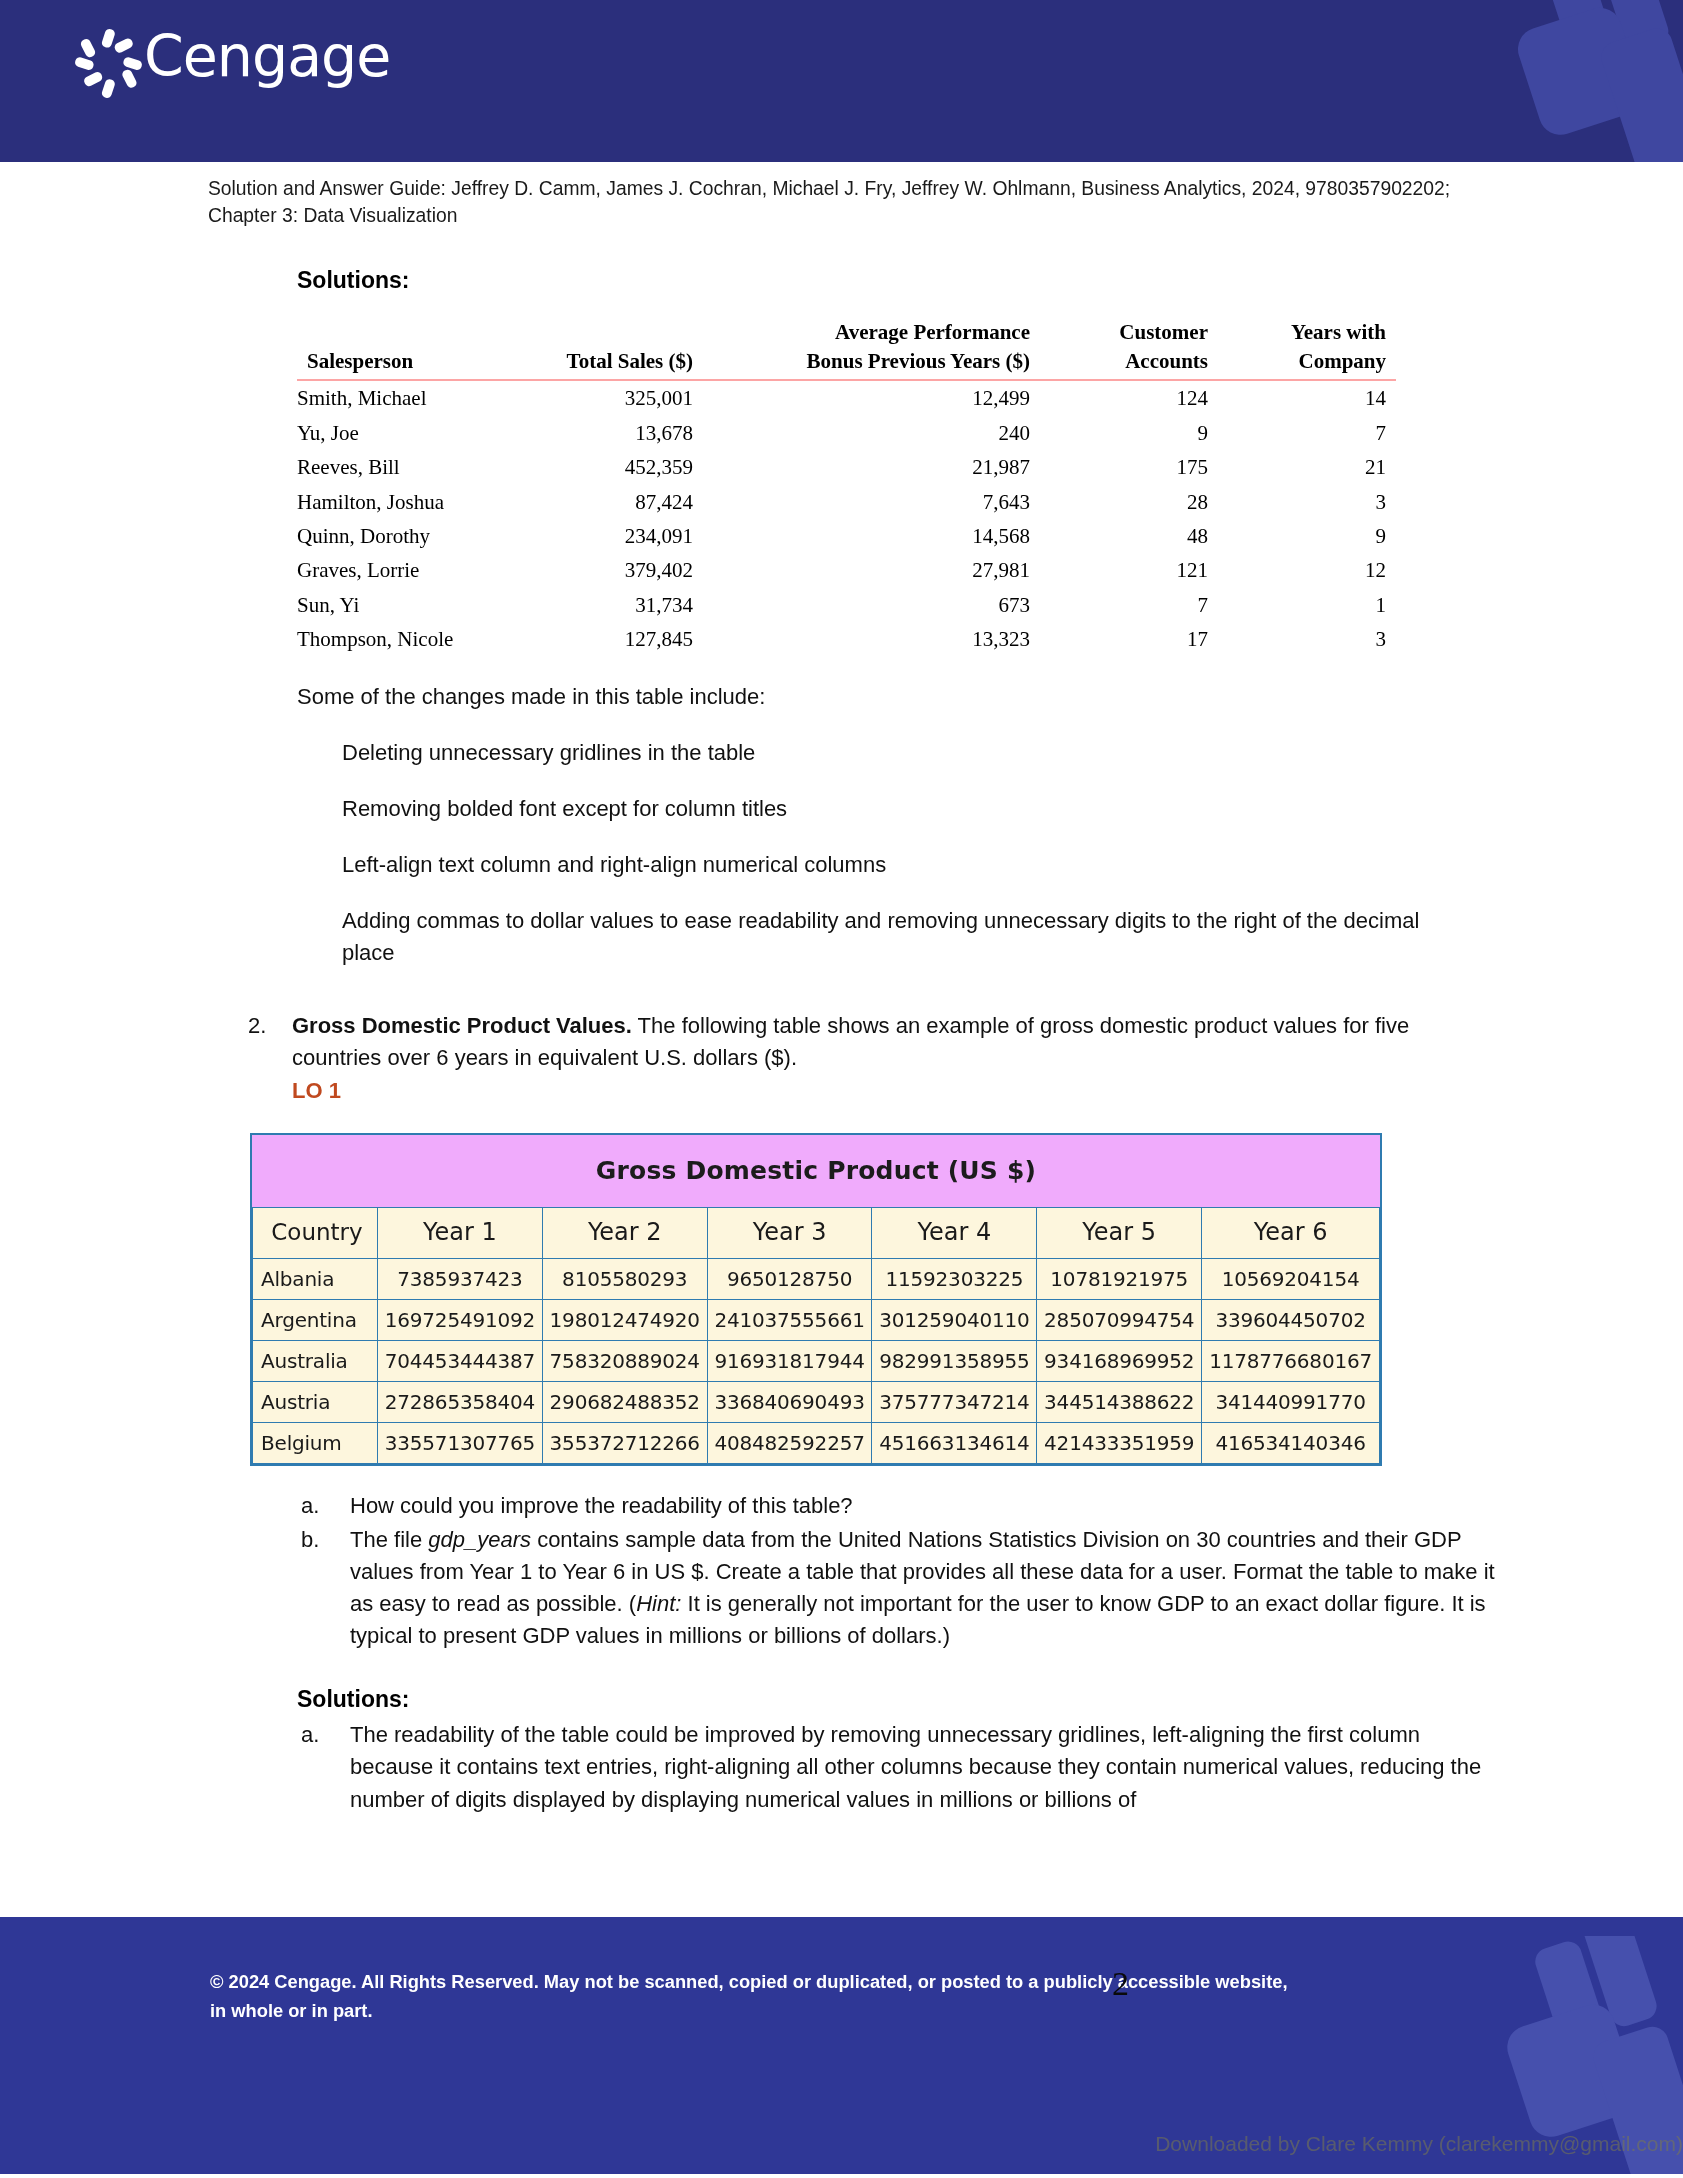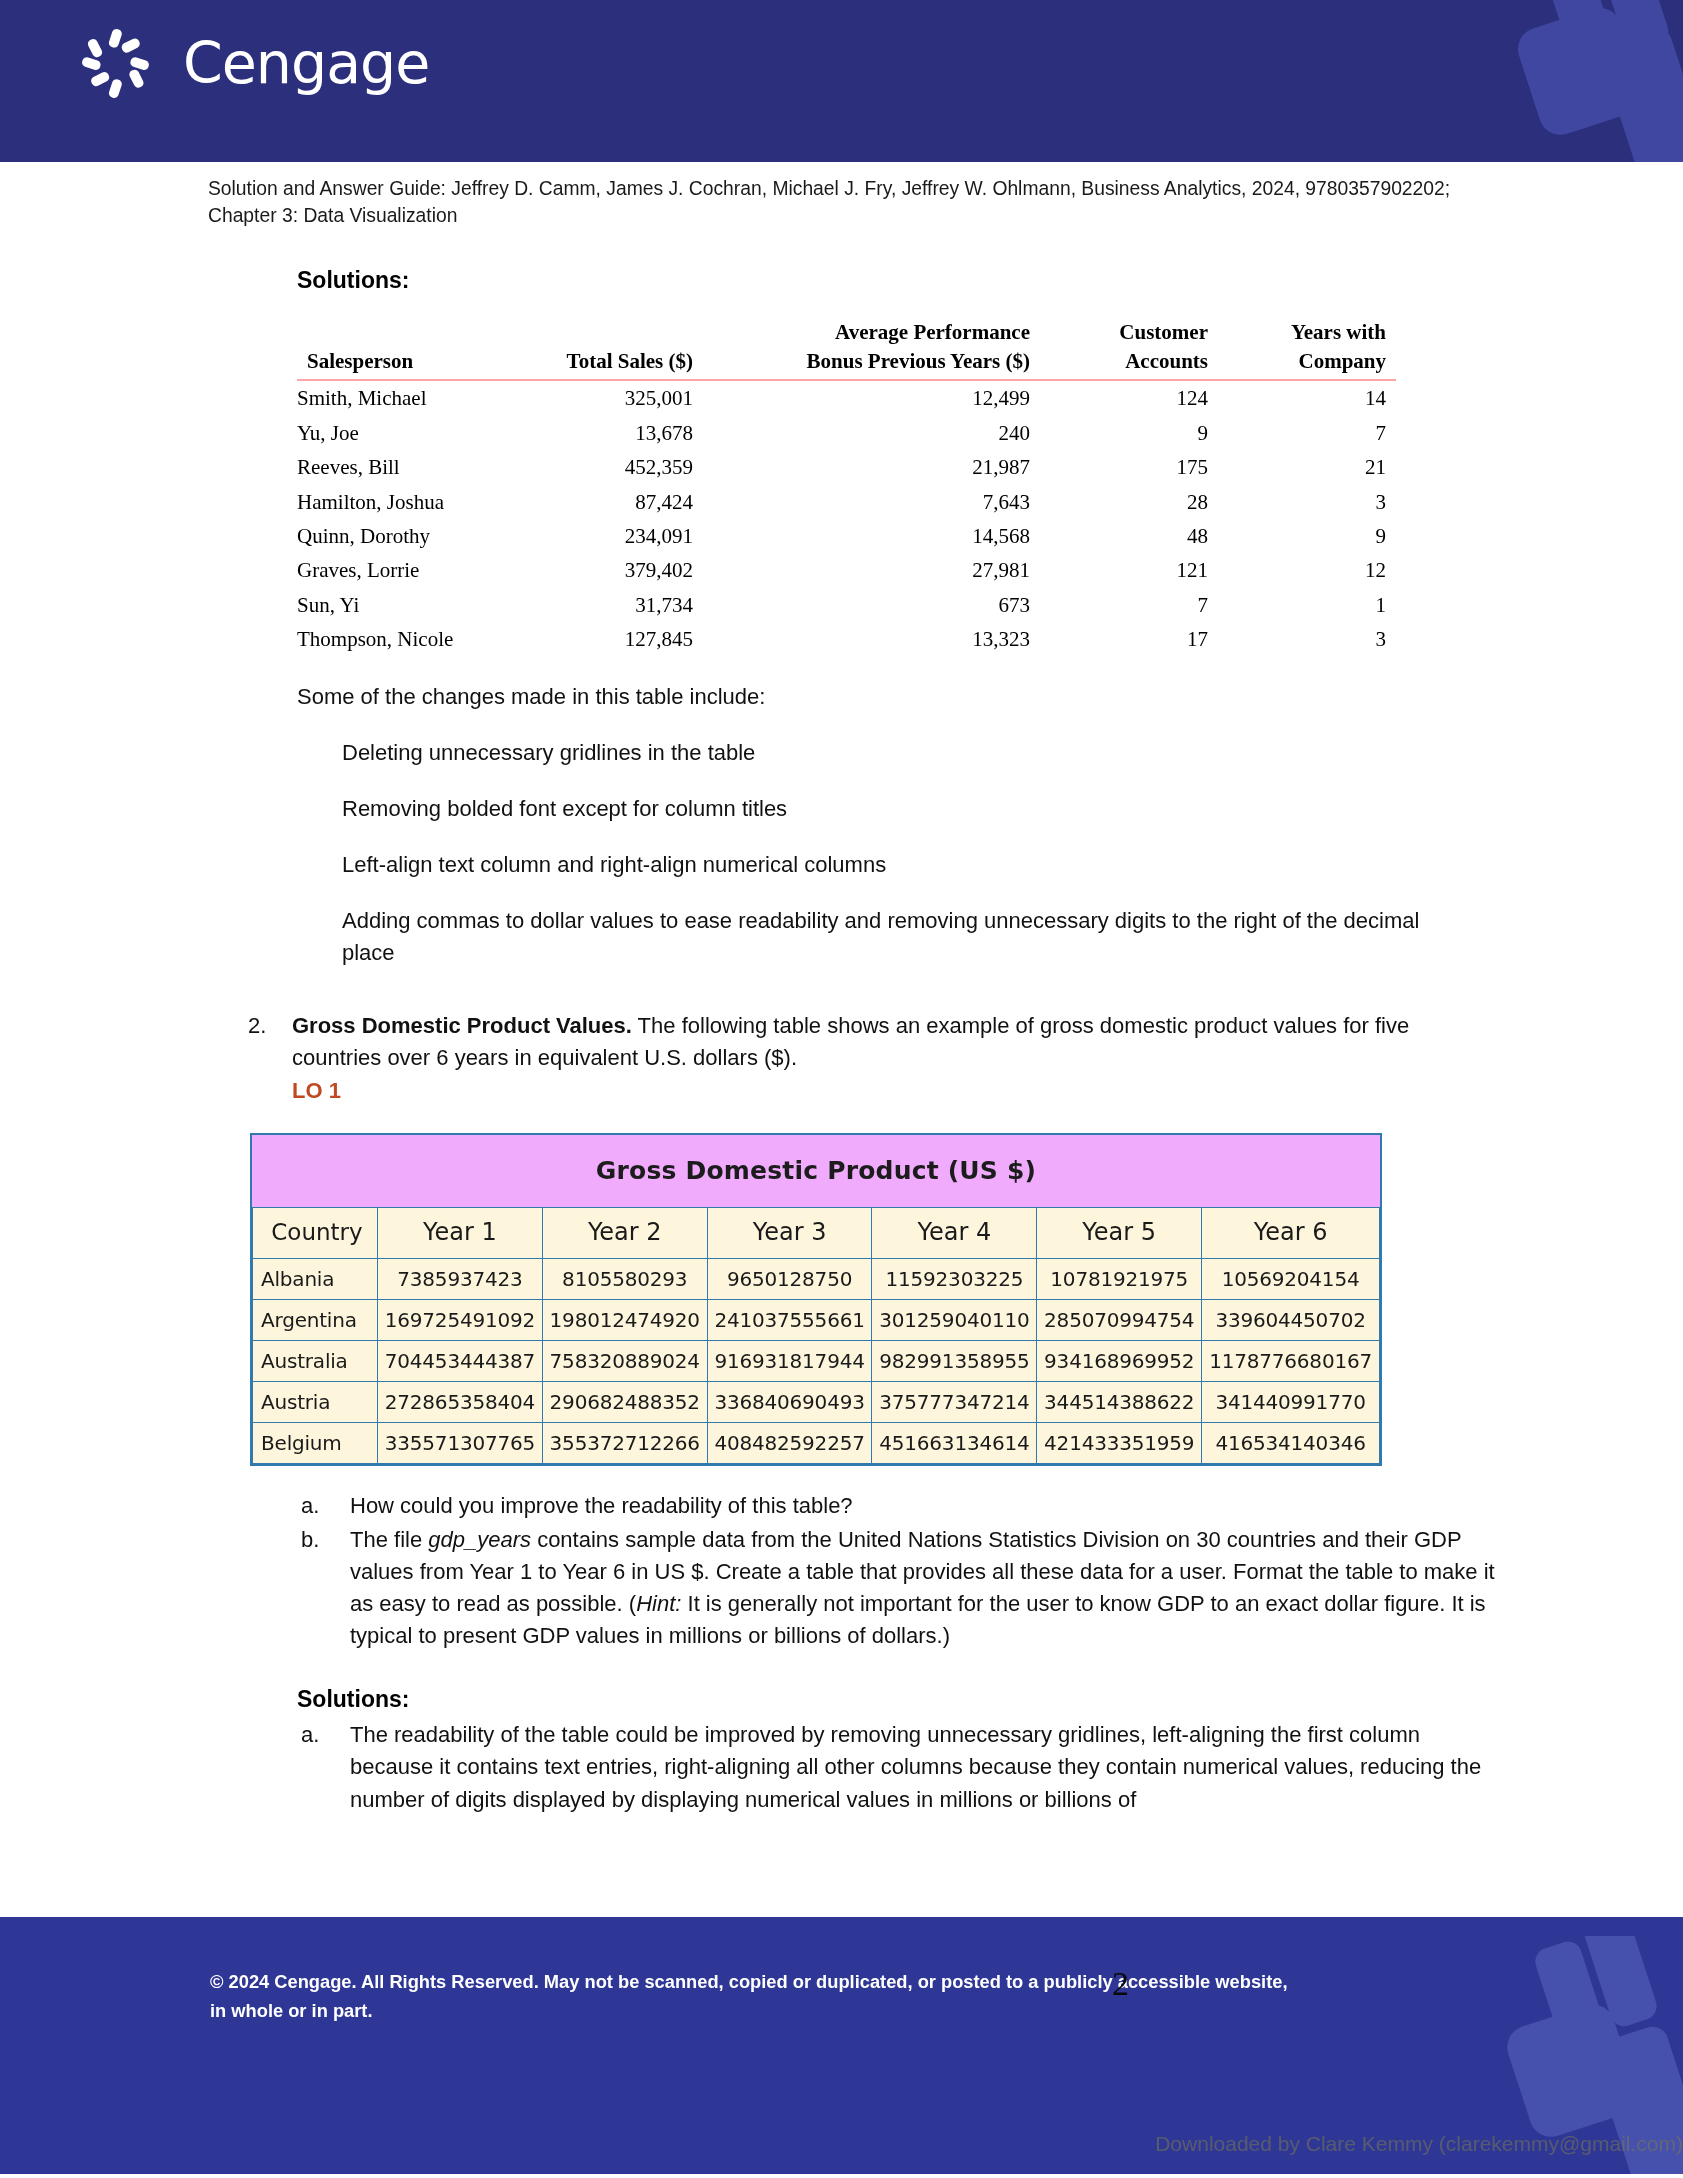--- a/index.html
+++ b/index.html
@@ -27,25 +27,24 @@
   .header-decor {
     position: absolute;
     top: -40px;
     right: -59px;
     width: 327px;
     height: 257px;
     pointer-events: none;
   }
   .logo-wrap {
     position: absolute;
-    left: 80px;
+    left: 73px;
     top: 28px;
     display: flex;
-    align-items: center;
-    gap: 32px;
+    gap: 0;
   }
   .logo-mark {
     width: 71px;
     height: 71px;
     position: relative;
     flex: 0 0 auto;
   }
   .logo-word {
     color: #ffffff;
     font-size: 57px;

